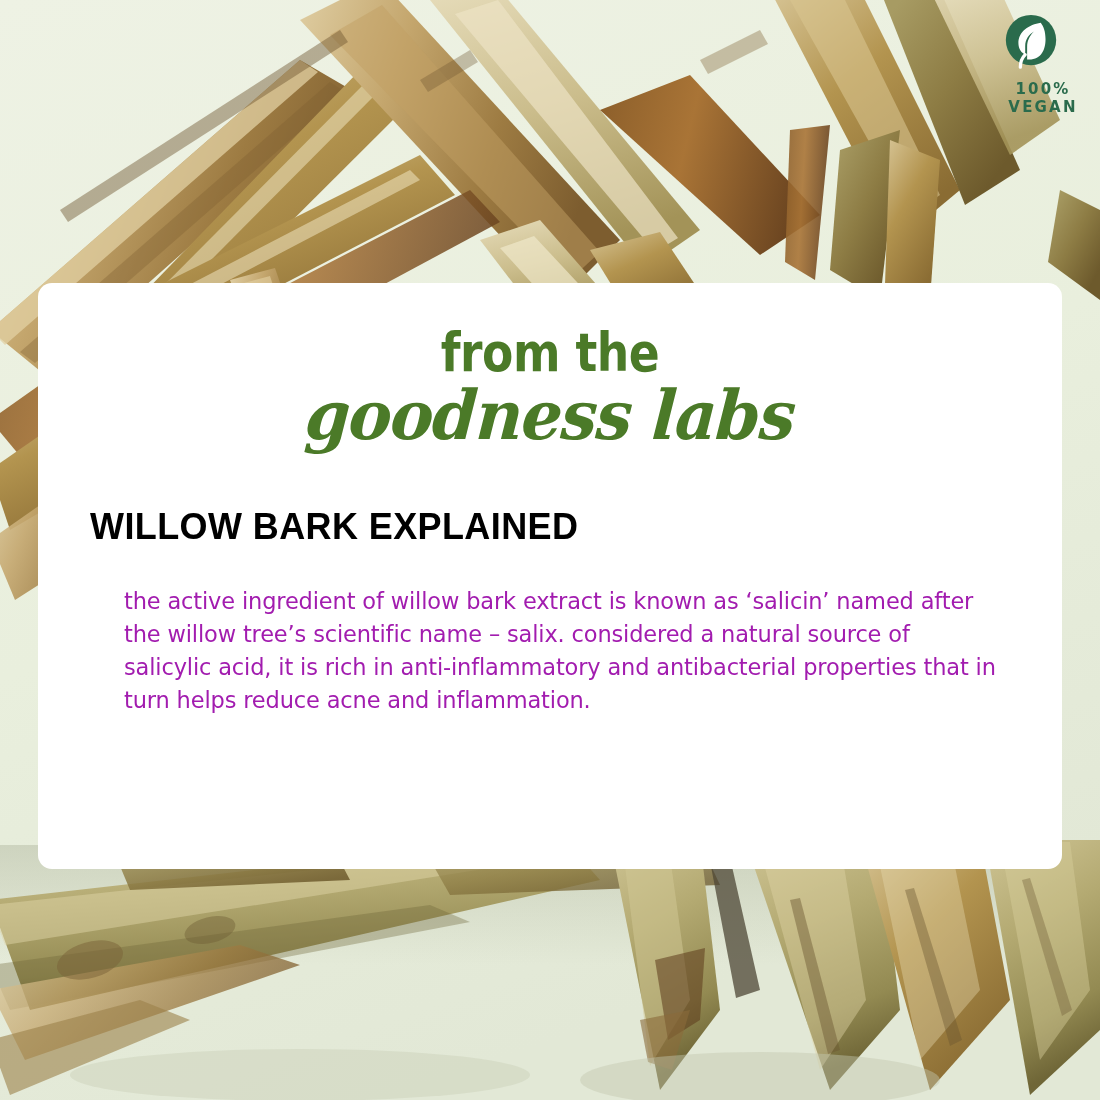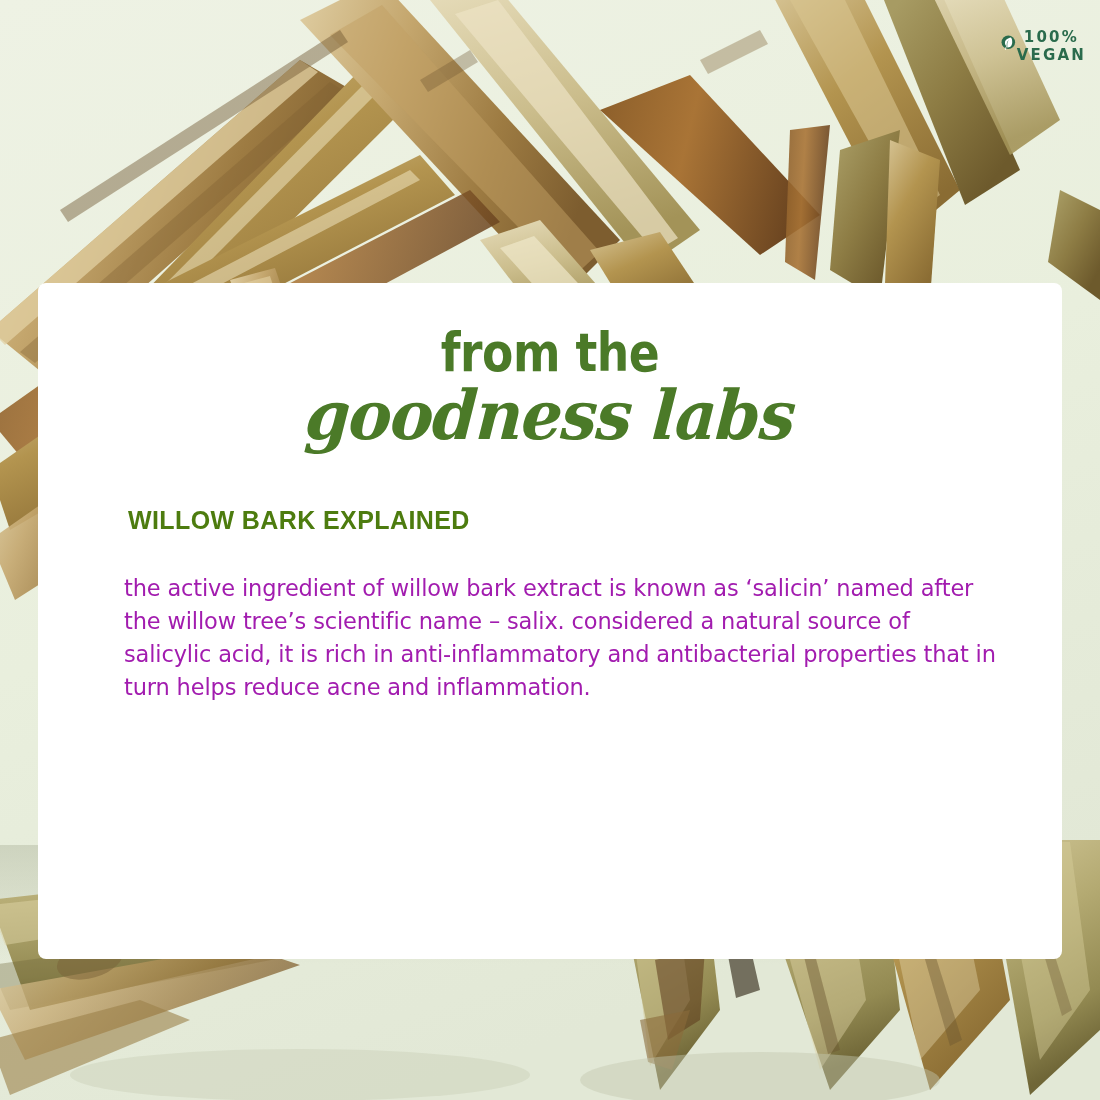--- a/index.html
+++ b/index.html
@@ -20,43 +20,43 @@
     position:absolute; inset:0;
     width:1100px; height:1100px;
     display:block;
   }
 
   
   .badge {
     position:absolute;
     top:12px; right:14px;
     width:86px;
-    display:flex; flex-direction:row; align-items:center;
+    display:flex; flex-direction:column; 
     z-index:5;
   }
   .badge-mark { width:62px; height:62px; display:block; }
   .badge-text {
     margin-top:6px;
     text-align:center;
     font-family:"DejaVu Sans", sans-serif;
     font-weight:bold;
     font-size:15px;
     line-height:1.22;
     letter-spacing:2.2px;
     color:#2a6b4c;
   }
   .badge-text span { display:block; }
 
   
   .card {
     position:absolute;
     left:38px; top:283px;
-    width:1024px; height:676px;
+    width:1024px; height:586px;
     background:#ffffff;
-    border-radius:8px;
+    border-radius:14px;
     z-index:4;
     padding:44px 52px 0 52px;
   }
 
   .brand { text-align:center; }
 
   .brand-line1 {
     font-family:"DejaVu Sans", sans-serif;
     font-weight:bold;
     font-size:53px;
@@ -75,26 +75,25 @@
     font-size:68px;
     line-height:1.02;
     letter-spacing:-1.5px;
     color:#4b7a28;
     transform:scaleX(0.95) skewX(-4deg);
     transform-origin:center;
   }
 
   .section-title {
     margin-top:56px;
-    margin-left:38px;
     font-family:"Liberation Sans", sans-serif;
     font-weight:bold;
-    font-size:25px;
+    font-size:36px;
     letter-spacing:0.4px;
-    color:#4d7c0f;
+    color:#000000;
   }
 
   .body-copy { margin-left:34px; margin-right:14px; }
 
   .body-copy p {
     font-family:"DejaVu Sans", sans-serif;
     font-size:22.5px;
     line-height:1.46;
     color:#a21caf;
     letter-spacing:-0.15px;

